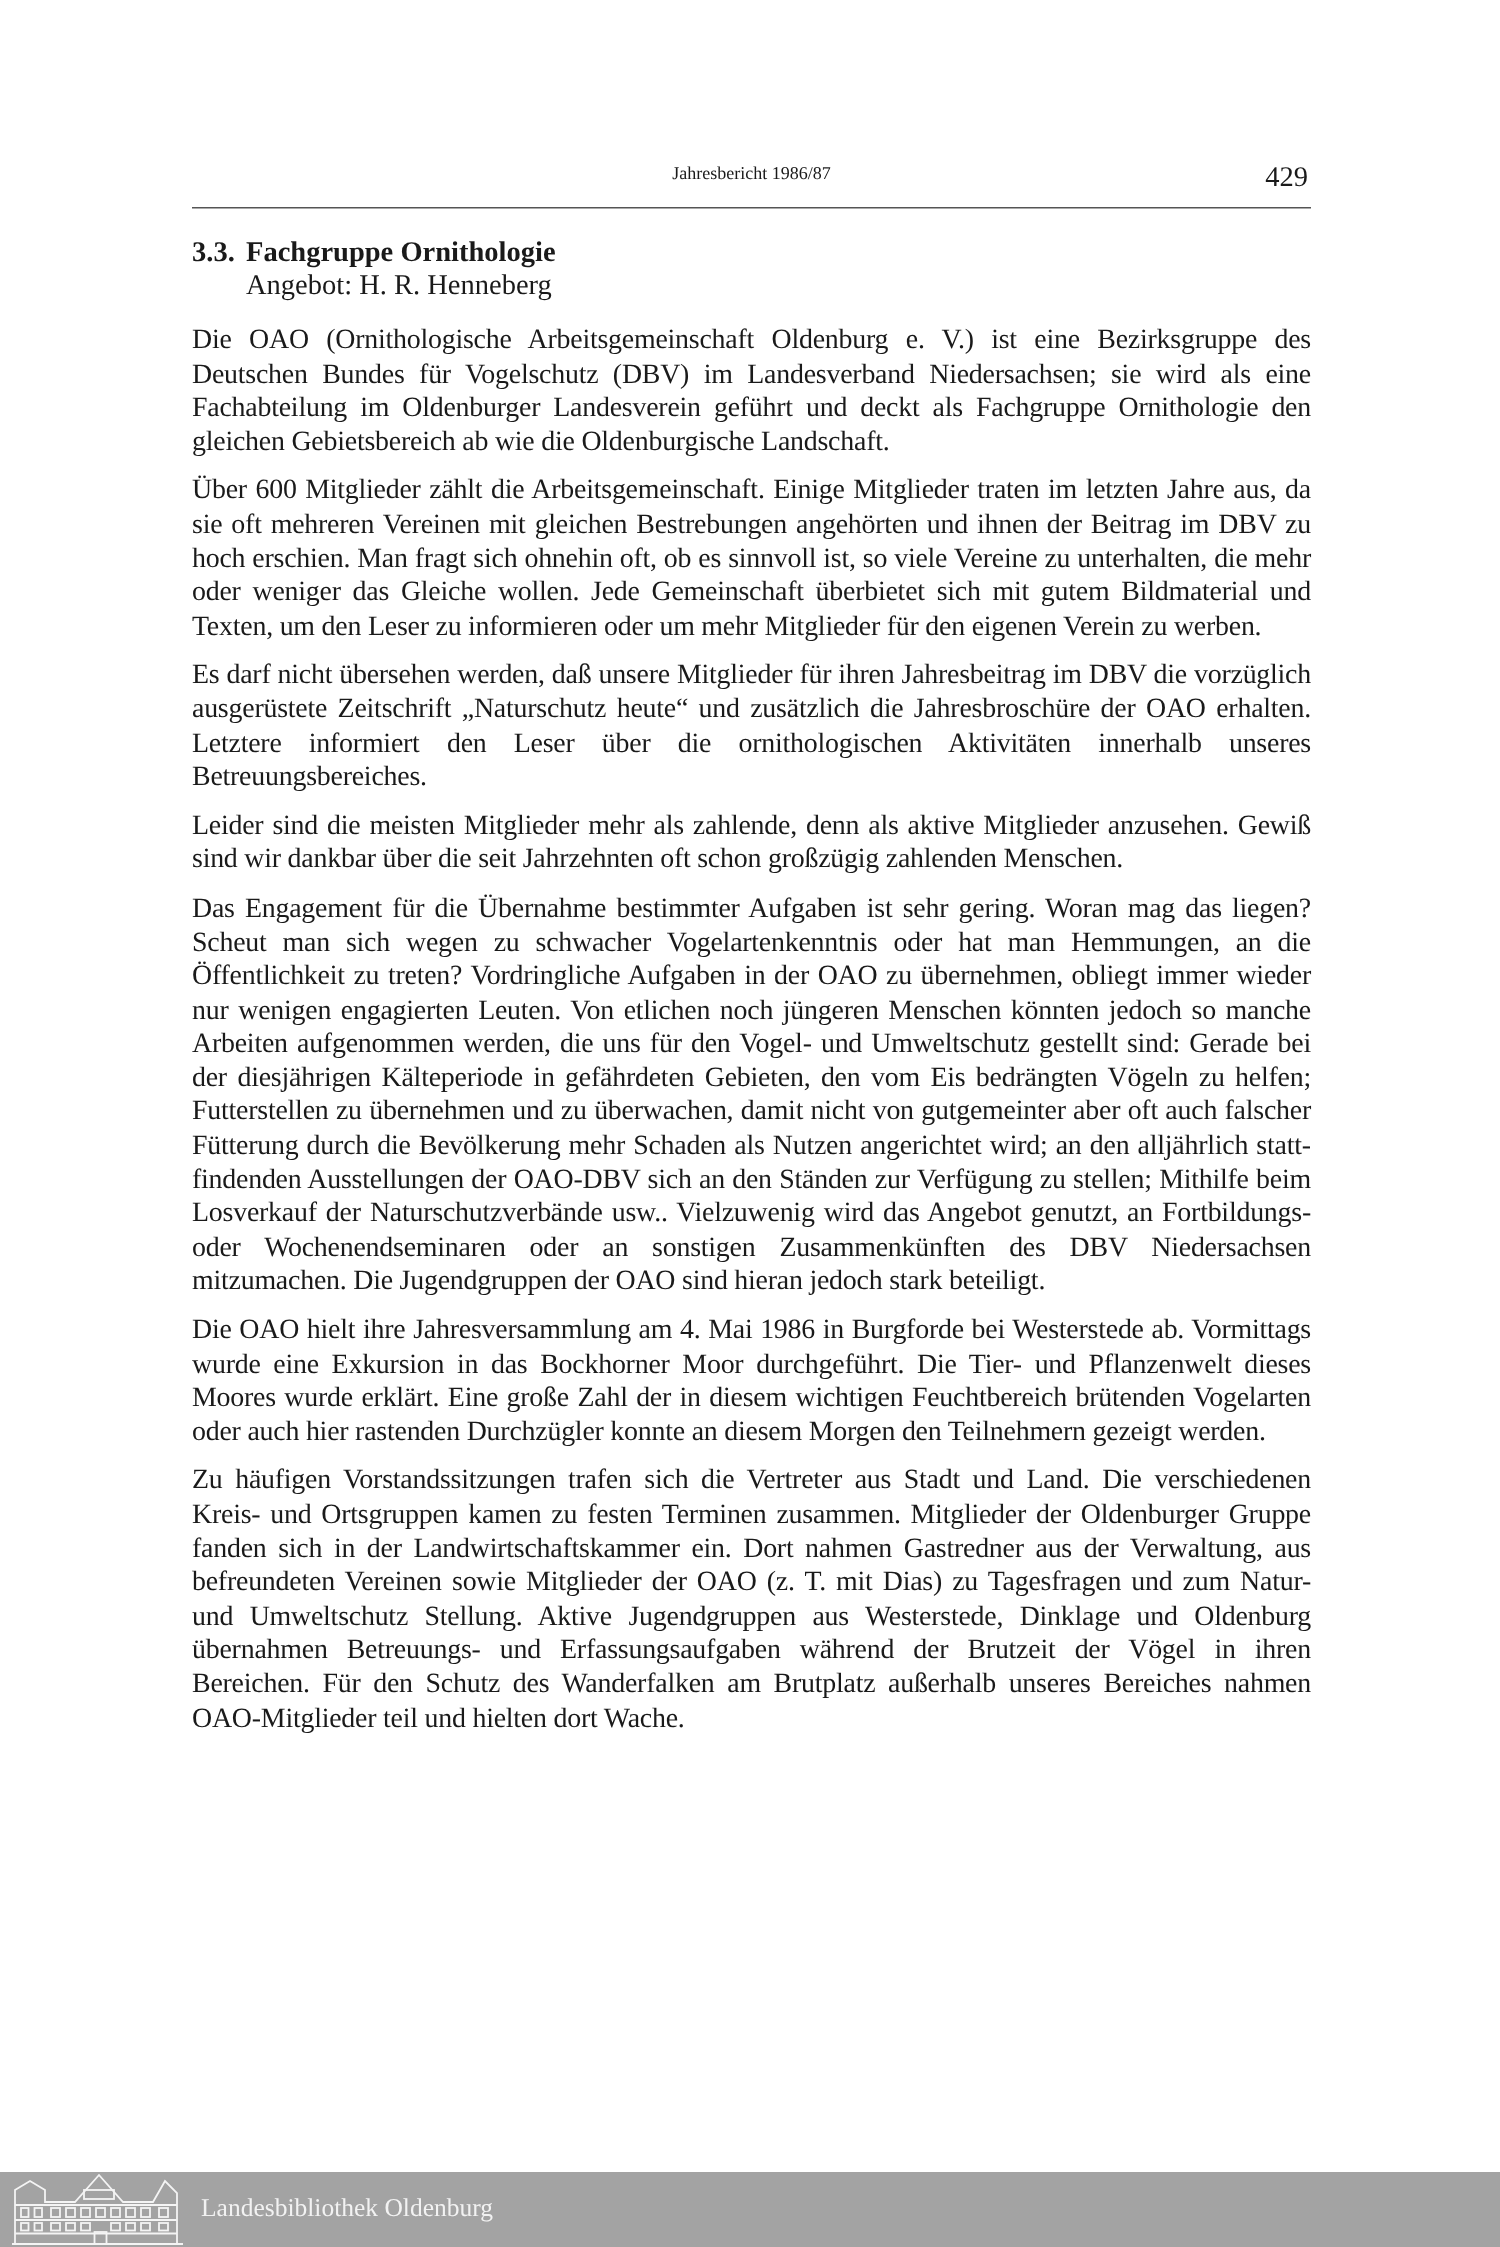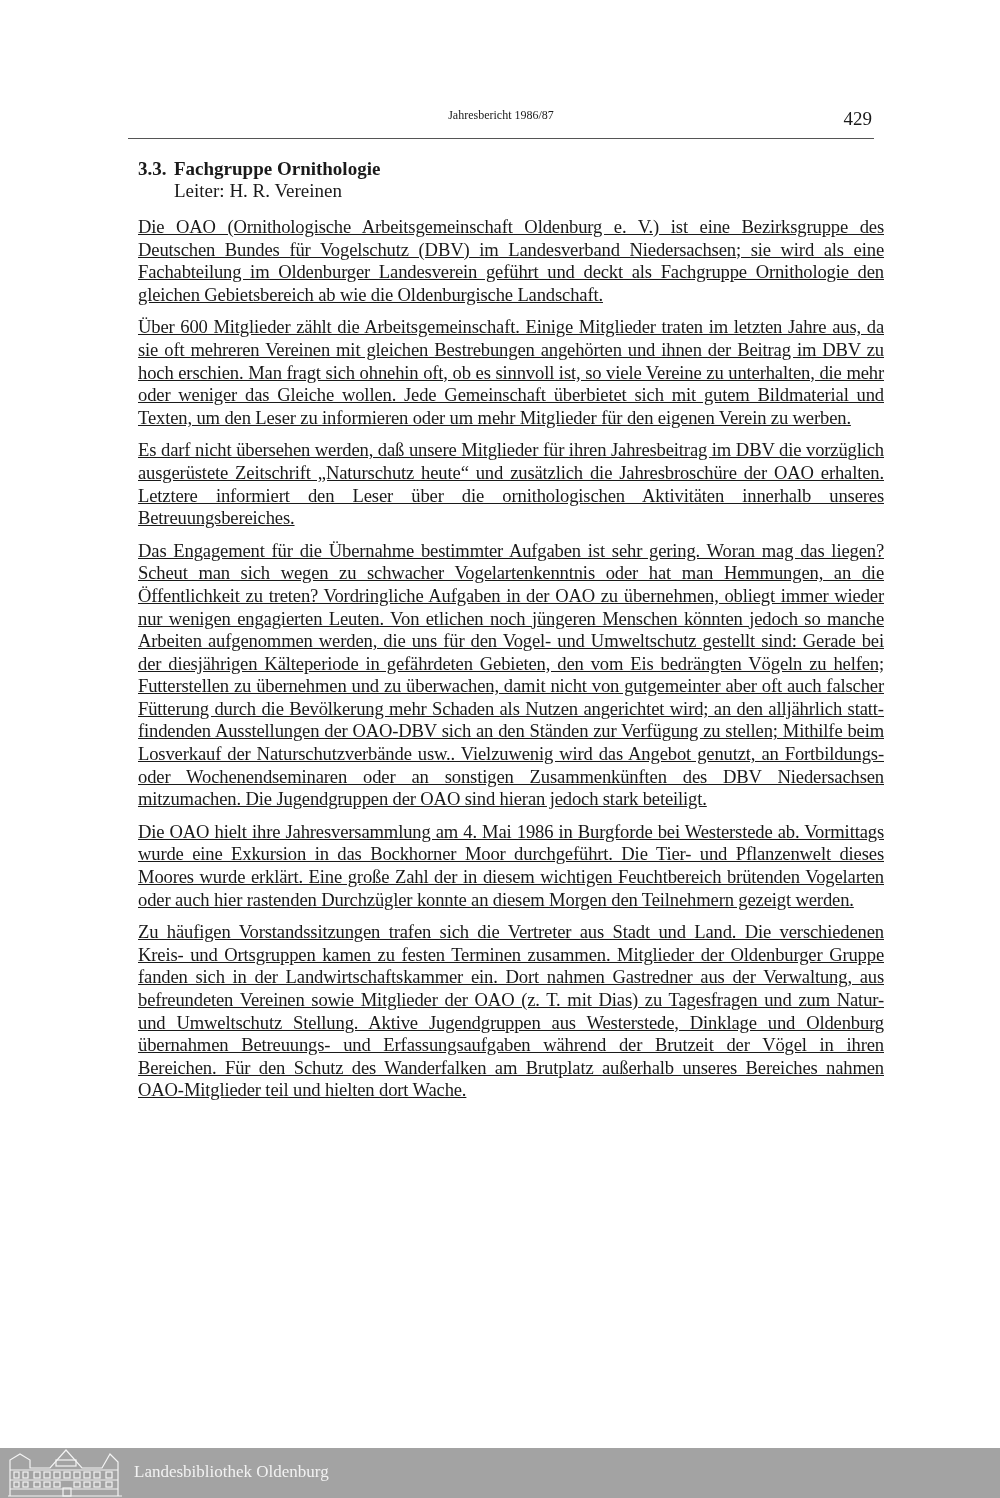--- a/index.html
+++ b/index.html
@@ -3,50 +3,51 @@
   <meta charset="utf-8">
   <style>
     html, body { margin: 0; padding: 0; background: #ffffff; }
     body { width: 1000px; height: 1498px; position: relative; overflow: hidden;
            font-family: "Liberation Serif", "DejaVu Serif", serif; color: #1a1a1a; }
     .page { position: absolute; left: 128px; top: 0; width: 746px; }
     .running-head { position: absolute; top: 104px; left: 0; width: 746px; height: 30px; }
     .running-title { position: absolute; left: 0; right: 0; text-align: center; font-size: 12px; top: 4px; }
     .page-number { position: absolute; right: 2px; top: 4px; font-size: 19px; text-align: center; }
     .rule { position: absolute; top: 138px; left: 0; width: 746px; height: 1px; background: #555; }
-    .section { position: absolute; top: 158px; left: 0; width: 746px; margin-left: 10px; }
+    .section { position: absolute; top: 158px; left: 0; width: 746px; }
     .heading { font-size: 19px; font-weight: bold; line-height: 22px; }
     .heading .num { display: inline-block; width: 36px; }
     .leader { font-size: 19px; line-height: 22px; padding-left: 36px; margin-bottom: 14px; }
     .para { font-size: 18.6px; line-height: 22.6px; text-align: justify; margin: 0 0 10px 0;
-            hyphens: manual; letter-spacing: -0.15px; text-decoration: underline; }
+            hyphens: manual; letter-spacing: -0.15px; }
     .footer { position: absolute; left: 0; top: 1448px; width: 1000px; height: 50px; background: #a3a3a3; padding-left: 29px; }
     .footer-logo { position: absolute; left: 6px; top: 0; width: 118px; height: 50px; }
     .footer-text { position: absolute; left: 134px; top: 14px; color: #f2f2f2; font-size: 17px;
                    font-family: "Liberation Serif", serif; }
   </style>
 </head>
 <body>
 
 <div class="page">
   <div class="running-head">
     <div class="running-title">Jahresbericht 1986/87</div>
     <div class="page-number">429</div>
   </div>
   <div class="rule"></div>
 
   <div class="section">
     <div class="heading">
       <span class="num">3.3.</span><span>Fachgruppe Ornithologie</span>
     </div>
-    <div class="leader">Leiter: H. R. Vereinen</div>
+    <div class="leader">Angebot: H. R. Henneberg</div>
 
     <p class="para">Die OAO (Ornithologische Arbeitsgemeinschaft Oldenburg e. V.) ist eine Bezirksgruppe des Deutschen Bundes für Vogelschutz (DBV) im Landesverband Niedersachsen; sie wird als eine Fachabteilung im Oldenburger Landesverein geführt und deckt als Fachgruppe Ornithologie den gleichen Gebietsbereich ab wie die Oldenburgische Landschaft.</p>
     <p class="para">Über 600 Mitglieder zählt die Arbeitsgemeinschaft. Einige Mitglieder traten im letzten Jahre aus, da sie oft mehreren Vereinen mit gleichen Bestrebungen angehörten und ihnen der Beitrag im DBV zu hoch erschien. Man fragt sich ohnehin oft, ob es sinnvoll ist, so viele Vereine zu unterhalten, die mehr oder weniger das Gleiche wollen. Jede Gemein­schaft überbietet sich mit gutem Bildmaterial und Texten, um den Leser zu informieren oder um mehr Mitglieder für den eigenen Verein zu werben.</p>
     <p class="para">Es darf nicht übersehen werden, daß unsere Mitglieder für ihren Jahresbeitrag im DBV die vorzüglich ausgerüstete Zeitschrift „Naturschutz heute“ und zusätzlich die Jahresbro­schüre der OAO erhalten. Letztere informiert den Leser über die ornithologischen Aktivi­täten innerhalb unseres Betreuungsbereiches.</p>
+    <p class="para">Leider sind die meisten Mitglieder mehr als zahlende, denn als aktive Mitglieder anzuse­hen. Gewiß sind wir dankbar über die seit Jahrzehnten oft schon großzügig zahlenden Menschen.</p>
     <p class="para">Das Engagement für die Übernahme bestimmter Aufgaben ist sehr gering. Woran mag das liegen? Scheut man sich wegen zu schwacher Vogelartenkenntnis oder hat man Hemmun­gen, an die Öffentlichkeit zu treten? Vordringliche Aufgaben in der OAO zu überneh­men, obliegt immer wieder nur wenigen engagierten Leuten. Von etlichen noch jüngeren Menschen könnten jedoch so manche Arbeiten aufgenommen werden, die uns für den Vogel- und Umweltschutz gestellt sind: Gerade bei der diesjährigen Kälteperiode in ge­fährdeten Gebieten, den vom Eis bedrängten Vögeln zu helfen; Futterstellen zu überneh­men und zu überwachen, damit nicht von gutgemeinter aber oft auch falscher Fütterung durch die Bevölkerung mehr Schaden als Nutzen angerichtet wird; an den alljährlich statt­findenden Ausstellungen der OAO-DBV sich an den Ständen zur Verfügung zu stellen; Mithilfe beim Losverkauf der Naturschutzverbände usw.. Vielzuwenig wird das Angebot genutzt, an Fortbildungs- oder Wochenendseminaren oder an sonstigen Zusammenkünf­ten des DBV Niedersachsen mitzumachen. Die Jugendgruppen der OAO sind hieran je­doch stark beteiligt.</p>
     <p class="para">Die OAO hielt ihre Jahresversammlung am 4. Mai 1986 in Burgforde bei Westerstede ab. Vormittags wurde eine Exkursion in das Bockhorner Moor durchgeführt. Die Tier- und Pflanzenwelt dieses Moores wurde erklärt. Eine große Zahl der in diesem wichtigen Feuchtbereich brütenden Vogelarten oder auch hier rastenden Durchzügler konnte an die­sem Morgen den Teilnehmern gezeigt werden.</p>
     <p class="para">Zu häufigen Vorstandssitzungen trafen sich die Vertreter aus Stadt und Land. Die verschie­denen Kreis- und Ortsgruppen kamen zu festen Terminen zusammen. Mitglieder der Oldenburger Gruppe fanden sich in der Landwirtschaftskammer ein. Dort nahmen Gastredner aus der Verwaltung, aus befreundeten Vereinen sowie Mitglieder der OAO (z. T. mit Dias) zu Tagesfragen und zum Natur- und Umweltschutz Stellung. Aktive Jugendgruppen aus Westerstede, Dinklage und Oldenburg übernahmen Betreuungs- und Erfassungsaufgaben während der Brutzeit der Vögel in ihren Bereichen. Für den Schutz des Wanderfalken am Brutplatz außerhalb unseres Bereiches nahmen OAO-Mitglieder teil und hielten dort Wache.</p>
   </div>
 </div>
 
 <div class="footer">
   <svg class="footer-logo" viewBox="0 0 118 50">
     <g fill="none" stroke="#f4f4f4" stroke-width="1.2">
       <polyline points="4,48 4,12 14,6 24,12 24,20 44,20 60,2 76,20 96,20 104,6 112,14 112,48"></polyline>

